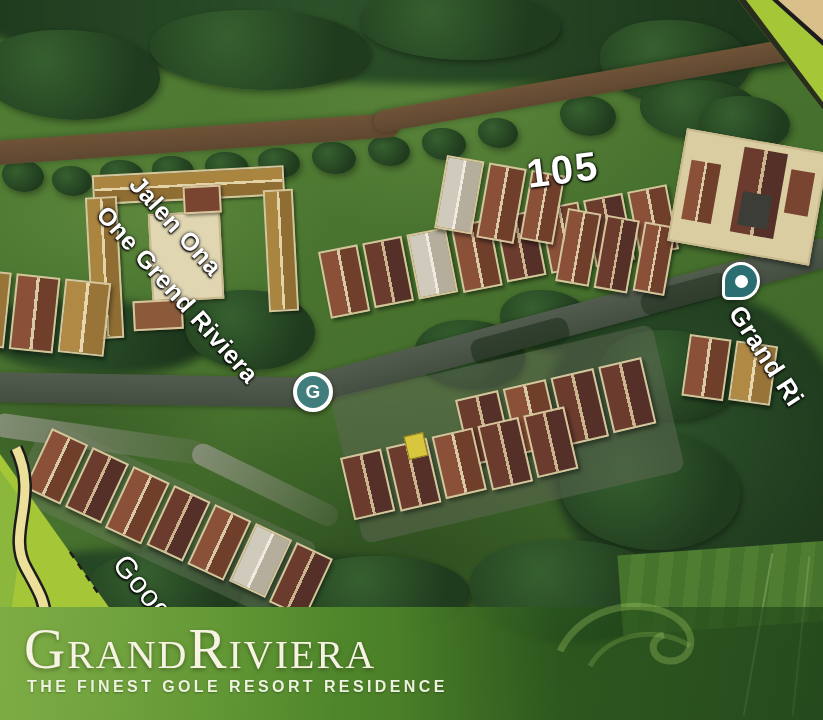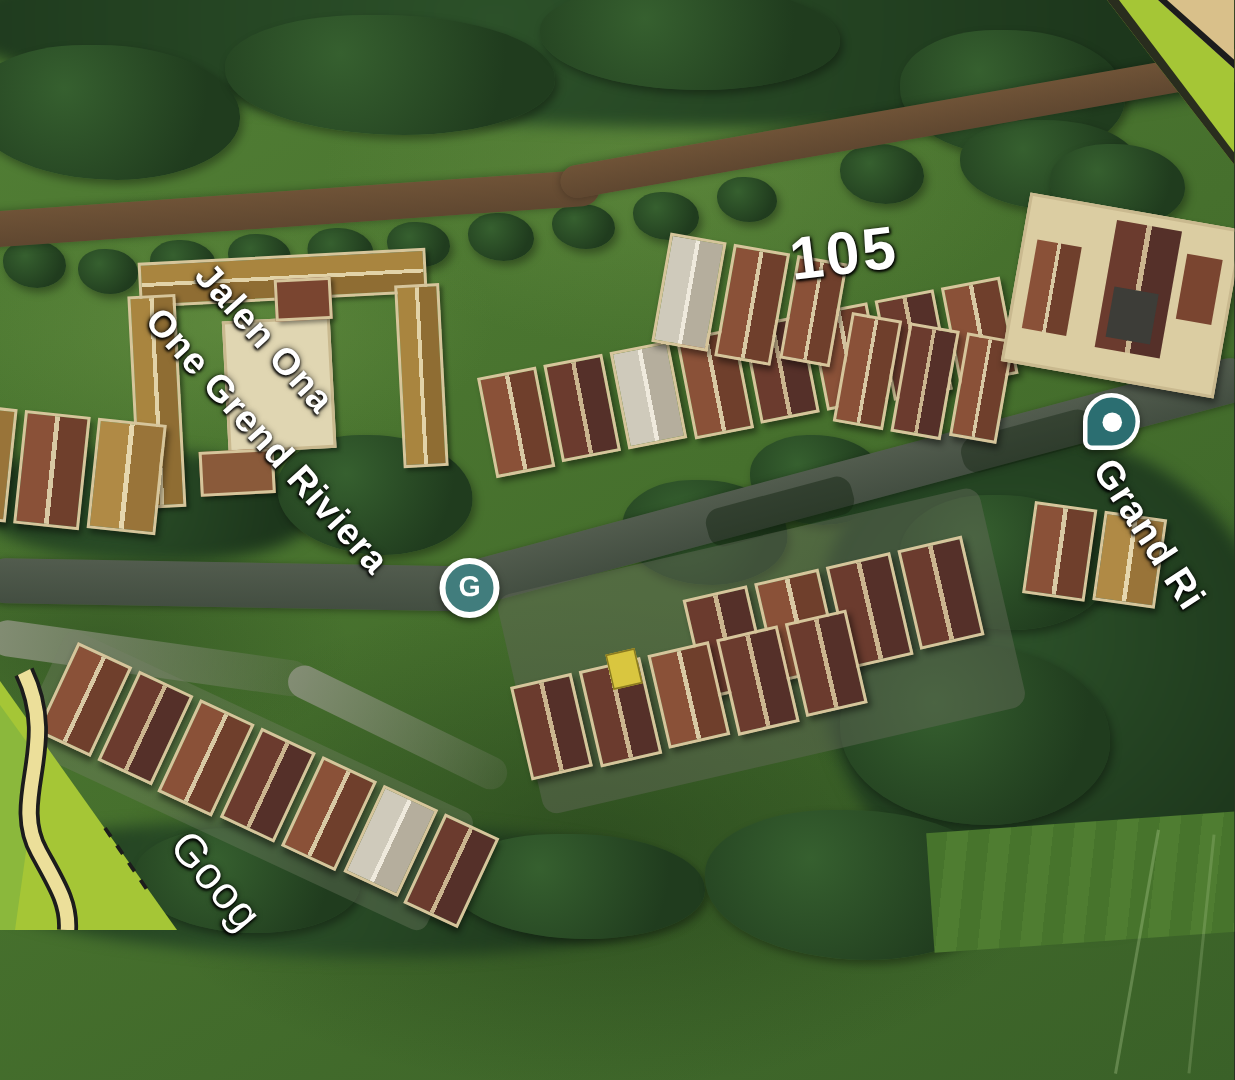--- a/index.html
+++ b/index.html
@@ -205,14 +205,22 @@
   <div class="mlabel z10" style="left:748px;top:300px;font-size:26px;transform:rotate(57deg);">Grand Ri</div>
   <div class="mlabel z5" style="left:132px;top:548px;font-size:30px;transform:rotate(50deg);font-weight:normal;">Goog</div>
 
   <div class="gmark z9" style="left:293px;top:372px;">
     <span>G</span>
   </div>
   <div class="pin z9" style="left:722px;top:262px;">
     <span class="hole"></span>
   </div>
 
+  <div id="banner">
+    <svg style="position:absolute;left:530px;top:-16px;" width="210" height="90" viewBox="0 0 210 90">
+      <path d="M30,60 C55,10 120,5 150,30 C170,47 160,72 138,70 C120,68 118,48 134,44" fill="none" stroke="rgba(175,212,105,.30)" stroke-width="7"></path>
+      <path d="M60,75 C80,40 130,35 160,55" fill="none" stroke="rgba(175,212,105,.22)" stroke-width="5"></path>
+    </svg>
+    <div class="brand">GrandRiviera</div>
+    <div class="tagline">THE FINEST GOLE RESORT RESIDENCE</div>
+  </div>
 
 </div>
 
 </body></html>

